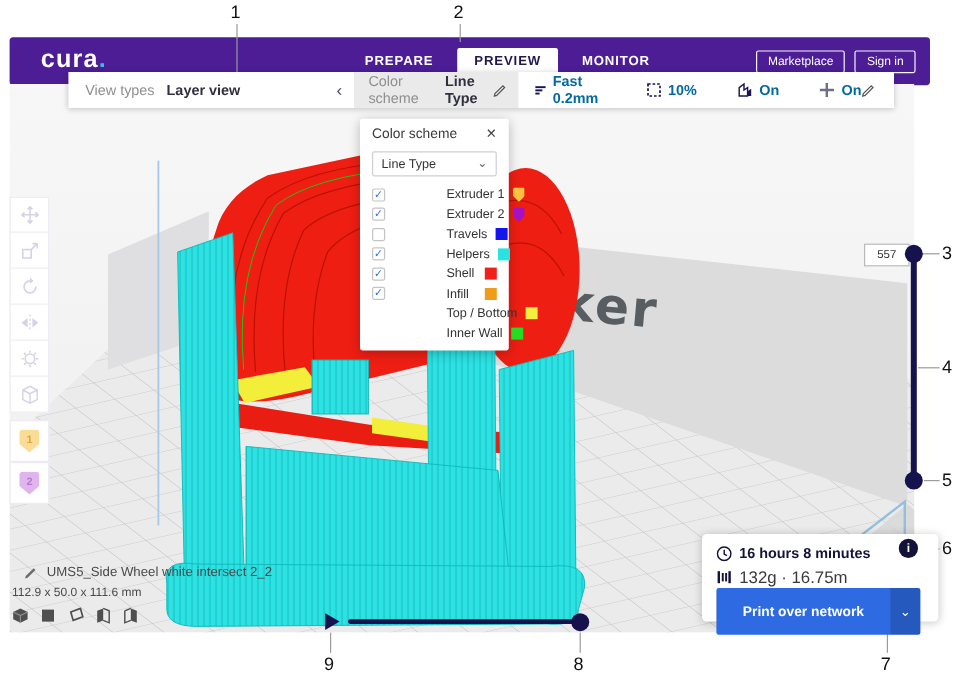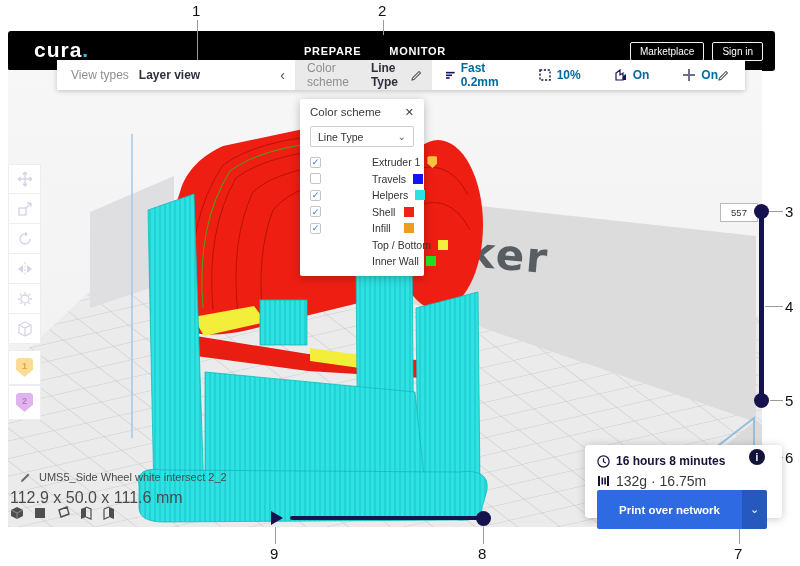--- a/index.html
+++ b/index.html
@@ -4,21 +4,21 @@
 <style>
   html,body{margin:0;padding:0;}
   body{width:800px;height:566px;position:relative;background:#fff;overflow:hidden;
        font-family:"Liberation Sans","DejaVu Sans",sans-serif;}
 
   
   .callout{position:absolute;font-size:15px;color:#111;font-weight:400;}
   .cline{position:absolute;background:#9b9b9b;}
 
   
-  .header{position:absolute;left:8px;top:31px;width:767px;height:40px;background:#000000;border-radius:3px;}
+  .header{position:absolute;left:8px;top:31px;width:767px;height:40px;background:#4c1d95;border-radius:3px;}
   .logo{position:absolute;left:26px;top:7px;color:#fff;font-size:21px;font-weight:700;letter-spacing:1px;}
   .logo .dot{color:#3db9e8;}
   .tabs{position:absolute;left:282px;top:0;height:40px;display:flex;align-items:center;}
   .tab{color:#fff;font-size:11px;font-weight:700;letter-spacing:.7px;padding:5px 14px;cursor:pointer;}
   .tab.active{background:#fff;color:#211a52;border-radius:2px;margin:0 6px;}
   .hdr-buttons{position:absolute;right:12px;top:0;height:40px;display:flex;align-items:center;gap:8px;}
   .hdr-btn{border:1px solid rgba(255,255,255,.95);border-radius:2px;color:#fff;font-size:10px;
            padding:3px 9px;font-weight:400;}
 
   
@@ -89,21 +89,21 @@
              color:#fff;font-size:10px;font-weight:700;display:flex;align-items:center;justify-content:center;cursor:pointer;}
   .print-btn{position:absolute;left:12px;top:45px;width:170px;height:39px;background:#2e6ae2;border-radius:2px;
              display:flex;cursor:pointer;overflow:hidden;}
   .print-btn-label{flex:1;display:flex;align-items:center;justify-content:center;color:#fff;font-size:11.5px;font-weight:700;}
   .print-btn-chev{width:25px;background:rgba(0,0,0,.16);display:flex;align-items:center;justify-content:center;
                   color:#fff;font-size:11px;}
 
   
   .model-name-row{position:absolute;left:20px;top:471px;display:flex;align-items:center;gap:8px;z-index:3;}
   .model-name{font-size:11px;color:#4a4a4a;}
-  .model-dims{position:absolute;left:10px;top:489px;font-size:16px;color:#4a4a4a;z-index:3;}
+  .model-dims{position:absolute;left:10px;top:489px;font-size:10px;color:#4a4a4a;z-index:3;}
   .view-row{position:absolute;left:10px;top:506px;display:flex;gap:9px;z-index:3;}
   .view-ic{width:14px;height:14px;display:flex;align-items:center;justify-content:center;cursor:pointer;}
 </style>
 </head>
 <body>
 
 <svg class="viewport" viewBox="0 0 754 457">
   <defs>
     <linearGradient id="bgGrad" x1="0" y1="0" x2="0" y2="1">
       <stop offset="0" stop-color="#f7f7f8"></stop>
@@ -158,20 +158,21 @@
     <polygon points="197,302 407,322 420,443 197,434" fill="url(#supp)"></polygon>
     <path d="M131,416 Q127,396 155,400 L450,402 Q482,398 479,420 L474,438 Q474,452 448,450 L156,452 Q130,452 131,436 Z" fill="#2de2e2" stroke="#12bcbc" stroke-width=".8"></path>
     <path d="M131,416 Q127,396 155,400 L450,402 Q482,398 479,420 L474,438 Q474,452 448,450 L156,452 Q130,452 131,436 Z" fill="url(#supp)"></path>
   </g>
 </svg>
 
 <div class="header">
   <div class="logo"><span>cura</span><span class="dot">.</span></div>
   <div class="tabs">
     <div class="tab">PREPARE</div>
+    <div class="tab active">PREVIEW</div>
     <div class="tab">MONITOR</div>
   </div>
   <div class="hdr-buttons">
     <div class="hdr-btn">Marketplace</div>
     <div class="hdr-btn">Sign in</div>
   </div>
 </div>
 
 <div class="toolbar">
   <div class="tb-sec tb-sec1">
@@ -273,20 +274,25 @@
     <span class="popup-close">✕</span>
   </div>
   <div class="popup-dd">
     <span>Line Type</span>
     <span class="dd-chev">⌄</span>
   </div>
   <div class="legend-row">
     <span class="cbx checked"></span>
     <span class="legend-label">Extruder 1</span>
     <span class="swatch pin-shape" style="background: rgb(253, 193, 63);"></span>
+  </div>
+  <div class="legend-row">
+    <span class="cbx checked"></span>
+    <span class="legend-label">Extruder 2</span>
+    <span class="swatch pin-shape" style="background: rgb(163, 18, 198);"></span>
   </div>
   <div class="legend-row">
     <span class="cbx"></span>
     <span class="legend-label">Travels</span>
     <span class="swatch" style="background: rgb(20, 20, 239);"></span>
   </div>
   <div class="legend-row">
     <span class="cbx checked"></span>
     <span class="legend-label">Helpers</span>
     <span class="swatch" style="background: rgb(41, 227, 227);"></span>

